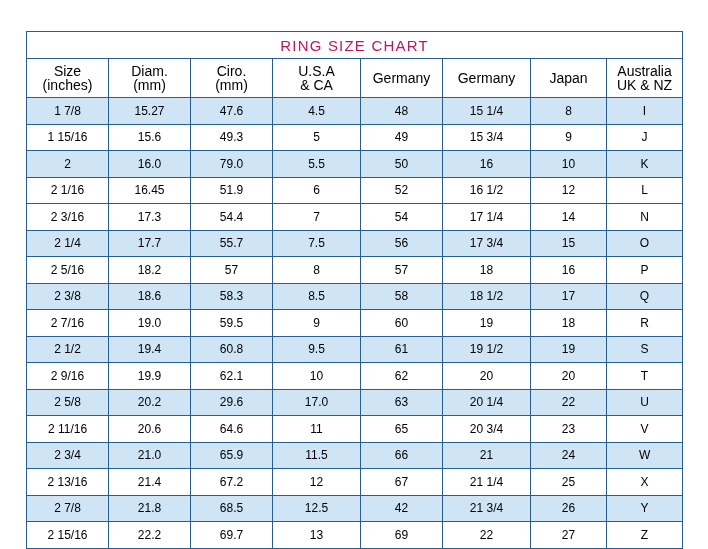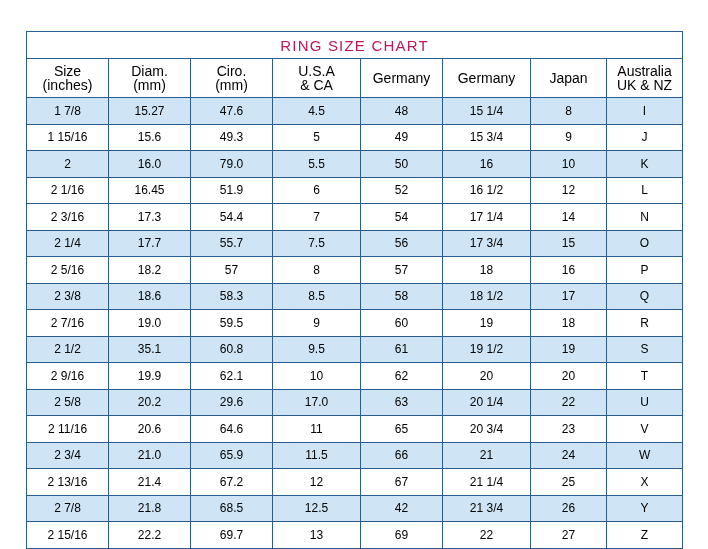--- a/index.html
+++ b/index.html
@@ -212,21 +212,21 @@
             <td class="data-cell">19.0</td>
             <td class="data-cell">59.5</td>
             <td class="data-cell">9</td>
             <td class="data-cell">60</td>
             <td class="data-cell">19</td>
             <td class="data-cell">18</td>
             <td class="data-cell">R</td>
           </tr>
           <tr class="alt">
             <td class="data-cell">2 1/2</td>
-            <td class="data-cell">35.1</td>
+            <td class="data-cell">19.4</td>
             <td class="data-cell">60.8</td>
             <td class="data-cell">9.5</td>
             <td class="data-cell">61</td>
             <td class="data-cell">19 1/2</td>
             <td class="data-cell">19</td>
             <td class="data-cell">S</td>
           </tr>
           <tr>
             <td class="data-cell">2 9/16</td>
             <td class="data-cell">19.9</td>

